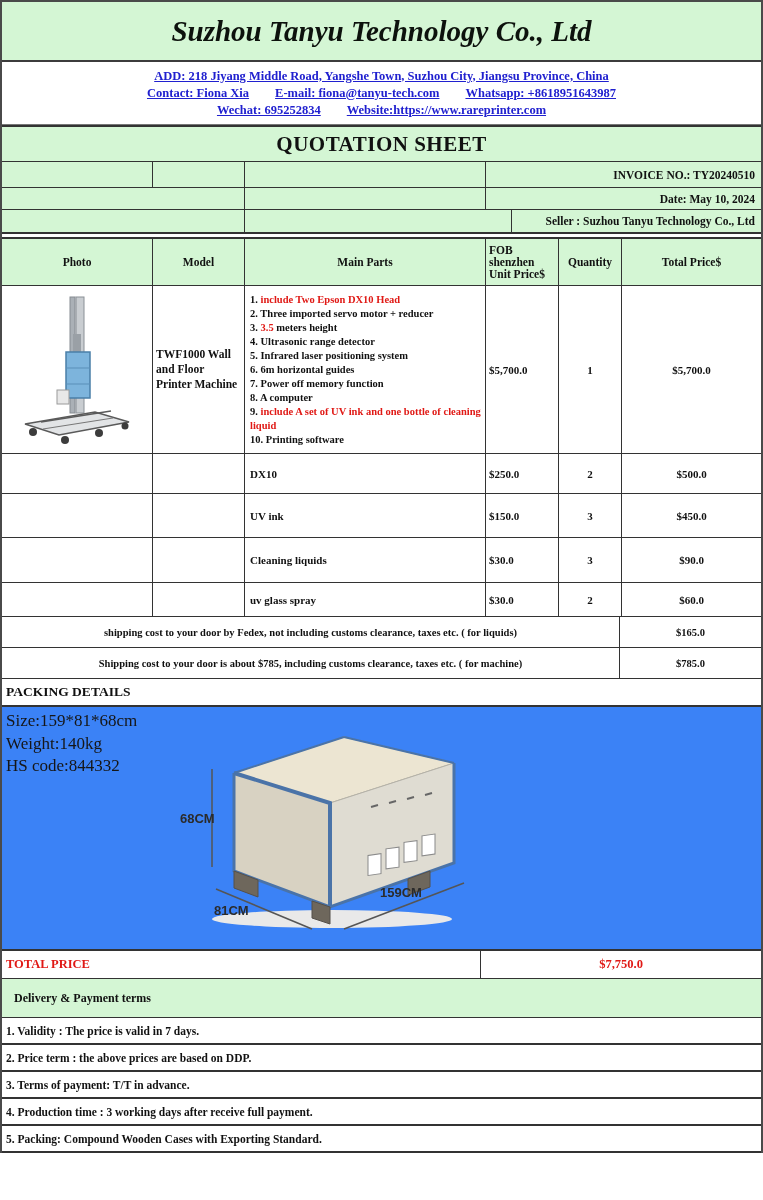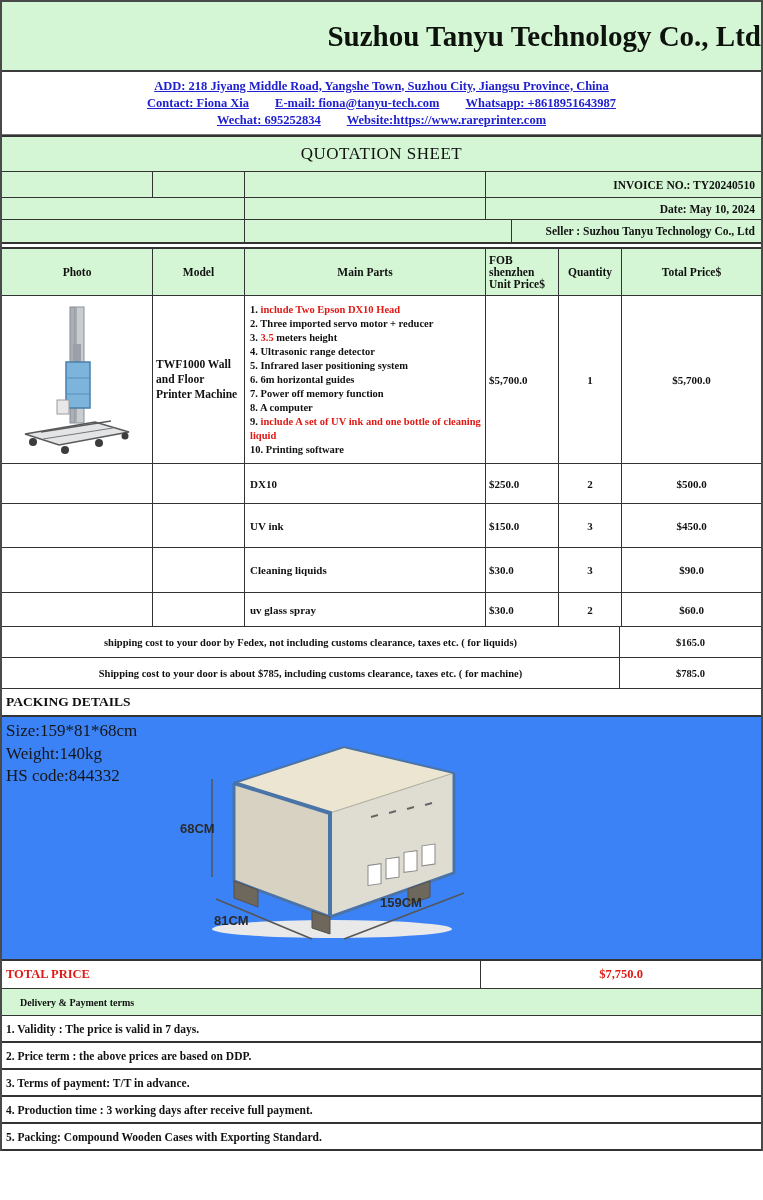--- a/index.html
+++ b/index.html
@@ -13,32 +13,32 @@
   .doc {
     width:763px;
     border-left:2px solid #4a4a4a;
     border-right:2px solid #4a4a4a;
     border-top:2px solid #4a4a4a;
   }
   .green { background:#d4f6d4; }
   .red { color:#e01915; }
 
   
-  .title-row { height:70px; display:flex; align-items:center; justify-content:flex-end;
-    border-bottom:2px solid #3c3c3c; }
+  .title-row { height:60px; display:flex; align-items:center; justify-content:center;
+    border-bottom:2px solid #3c3c3c;font-style:italic; }
   .title-row h1 { font-size:29px; font-weight:bold; color:#0d120d; }
 
   .contact-row { height:63px; background:#fff; display:flex; flex-direction:column;
     align-items:center; justify-content:center; gap:2px; border-bottom:1px solid #777; }
   .clink { color:#2020cf; font-weight:bold; font-size:12.5px; text-decoration:underline; }
   .cline { display:flex; gap:26px; justify-content:center; }
 
   .quote-row { height:37px; display:flex; align-items:center; justify-content:center;
     border-top:2px solid #333; border-bottom:1.5px solid #333; }
-  .quote-row h2 { font-size:17px; font-weight:normal; letter-spacing:.5px; }
+  .quote-row h2 { font-size:21px; font-weight:bold; letter-spacing:.5px; }
 
   .meta-row { display:grid; font-size:11.5px; font-weight:bold; }
   .meta-row > div { display:flex; align-items:center; justify-content:flex-end;
     padding-right:6px; border-right:1.5px solid #333; }
   .meta-row > div:last-child { border-right:none; }
   .meta-invoice { grid-template-columns:151px 92px 241px 1fr; height:26px; border-bottom:1.5px solid #333; }
   .meta-date    { grid-template-columns:243px 241px 1fr; height:22px; border-bottom:1.5px solid #333; }
   .meta-seller  { grid-template-columns:243px 241px 1fr; height:22px;gap:26px; }
 
   .sep { height:7px; background:#fff; border-top:2.5px solid #333; border-bottom:2.5px solid #333; }
@@ -74,22 +74,22 @@
 
   .pack-body { height:242px; position:relative; background:#3b82f6; }
   .pack-specs { position:absolute; left:4px; top:3px; font-size:17px; line-height:22.5px; color:#161616; }
   .crate-wrap { position:absolute; left:170px; top:4px; }
 
   .total-row { display:grid; grid-template-columns:479px 1fr; height:30px;
     border-top:2px solid #333; border-bottom:1.5px solid #333; font-weight:bold; font-size:12.5px; }
   .total-row .tlabel { display:flex; align-items:center; padding-left:4px; border-right:1.5px solid #333; }
   .total-row .tvalue { display:flex; align-items:center; justify-content:center; }
 
-  .terms-head { height:27px; display:flex; align-items:center; padding-left:18px;
-    font-size:10px; font-weight:bold; border-bottom:1.5px solid #333; }
+  .terms-head { height:39px; display:flex; align-items:center; padding-left:12px;
+    font-size:12px; font-weight:bold; border-bottom:1.5px solid #333; }
   .term-row { height:27px; display:flex; align-items:center; padding-left:4px;
     font-size:11.5px; font-weight:bold; border-bottom:2px solid #333; }
 
   svg text { font-family:"Liberation Sans","DejaVu Sans",sans-serif; }
 </style>
 </head>
 <body>
 
 <div class="doc">
 

